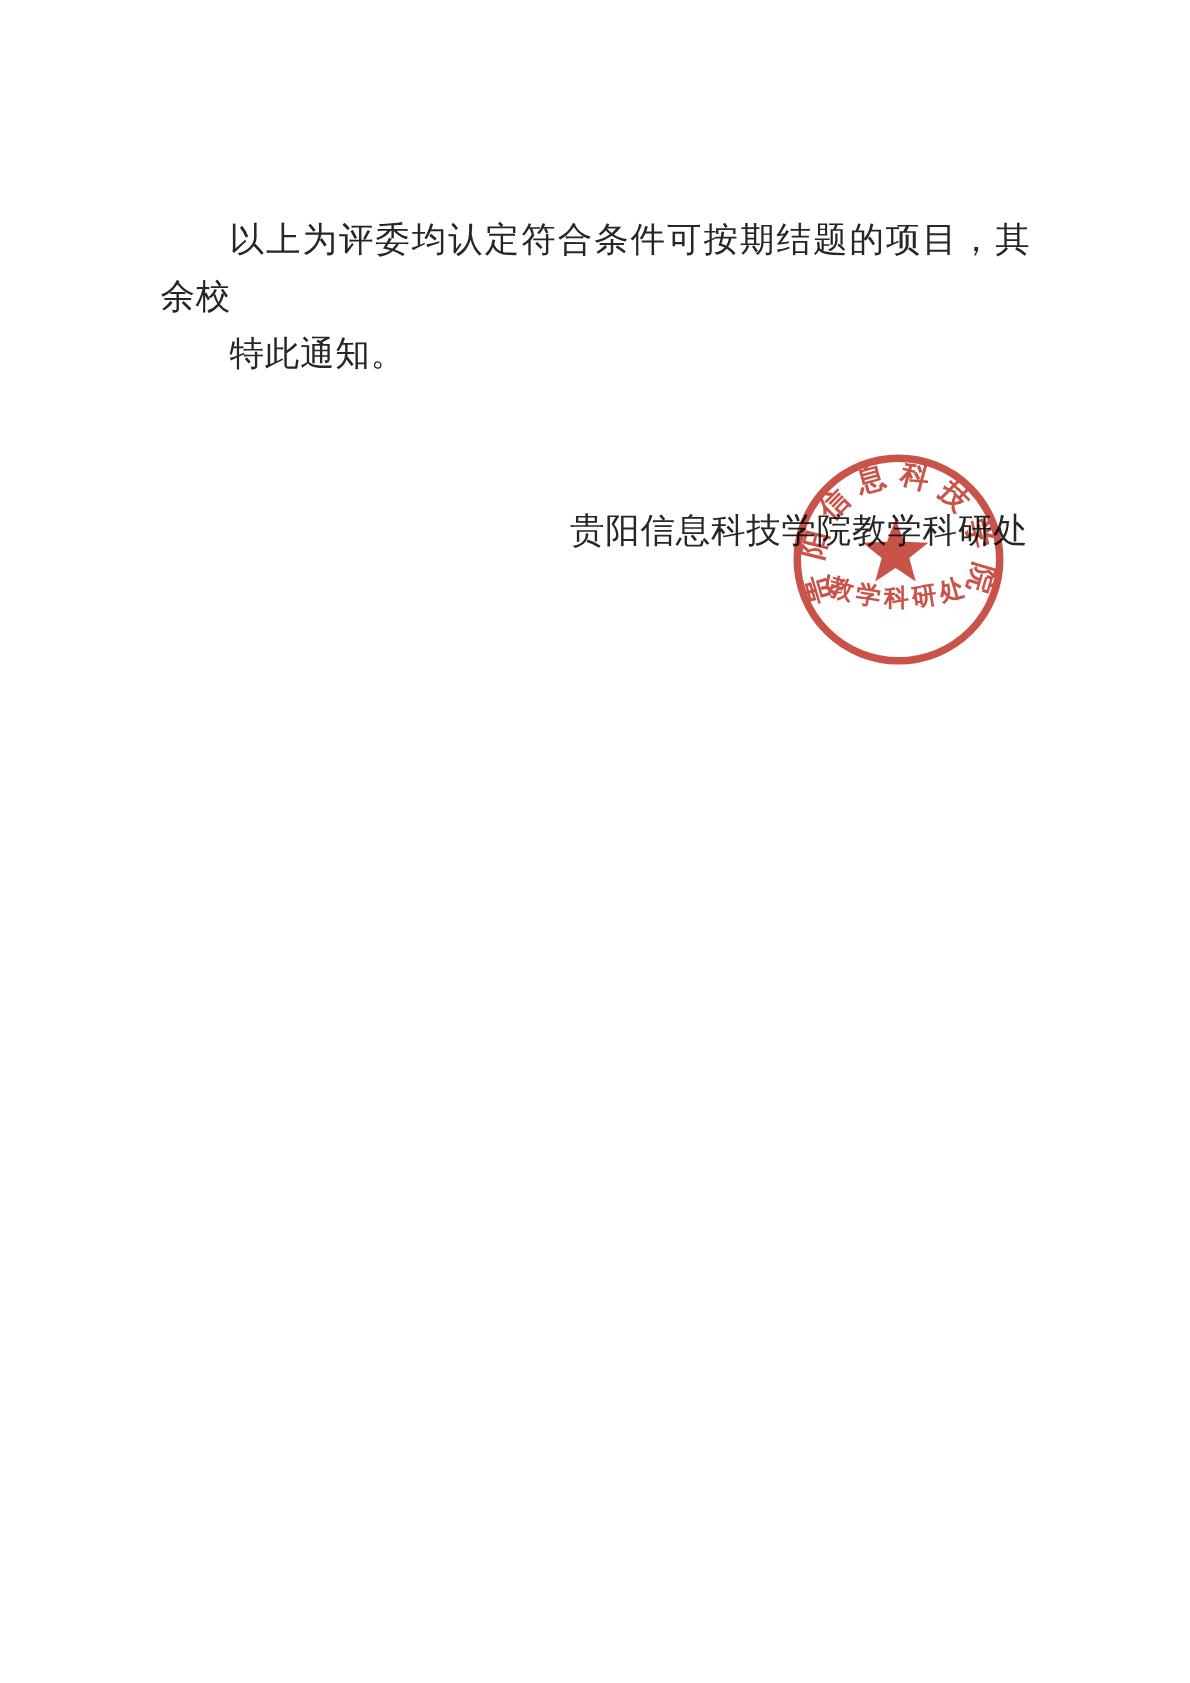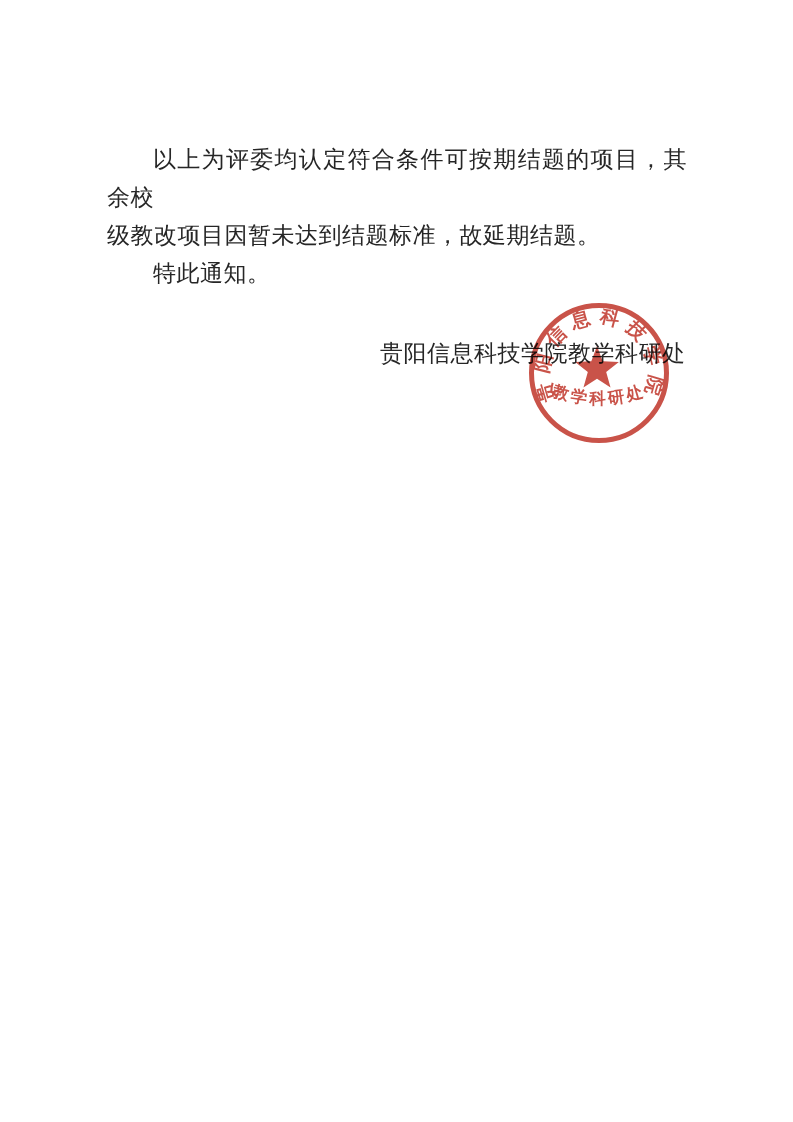--- a/index.html
+++ b/index.html
@@ -60,21 +60,20 @@
     font-weight: bold;
   }
 </style>
 </head>
 <body>
 
 <div class="page">
 
   <div class="body-text">
     <div class="line-indent">以上为评委均认定符合条件可按期结题的项目，其余校</div>
-    <div>级教改项目因暂未达到结题标准，故延期结题。</div>
     <div class="line-indent">特此通知。</div>
   </div>
 
   <div class="signer-line">贵阳信息科技学院教学科研处</div>
 
 
   <svg class="seal" viewBox="-75 -75 150 150" xmlns="http://www.w3.org/2000/svg">
     <defs>
       <path id="seal-top-arc" d="M -42.4,26.5 A 50,50 0 1 1 42.4,26.5" fill="none"></path>
       <path id="seal-bottom-arc" d="M -48,22 Q 0,40 48,22" fill="none"></path>

